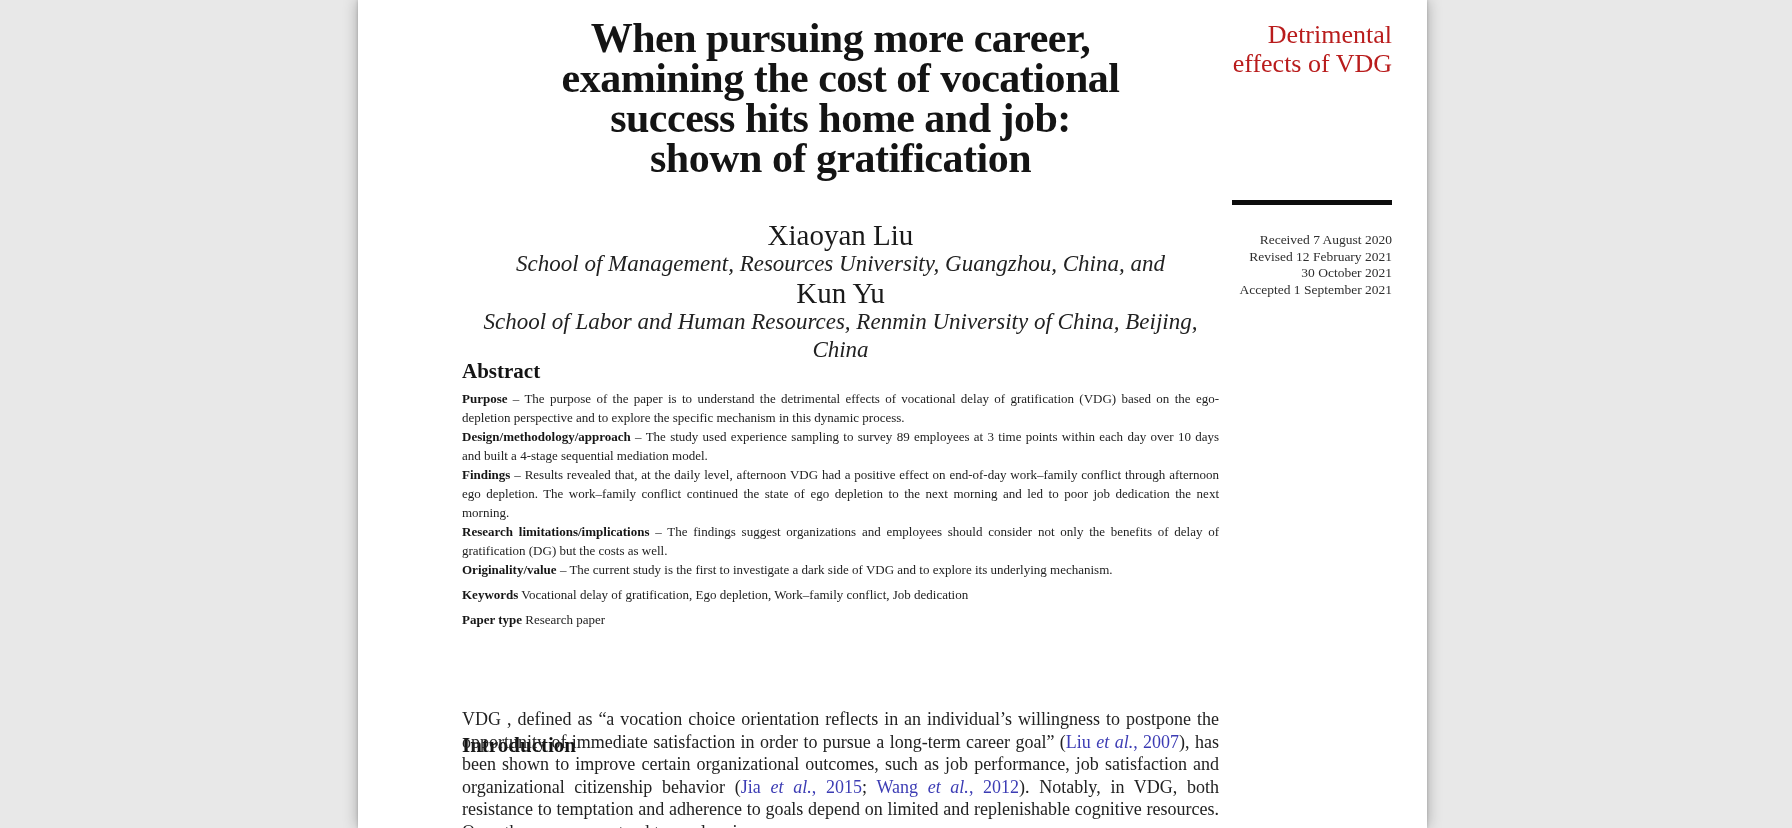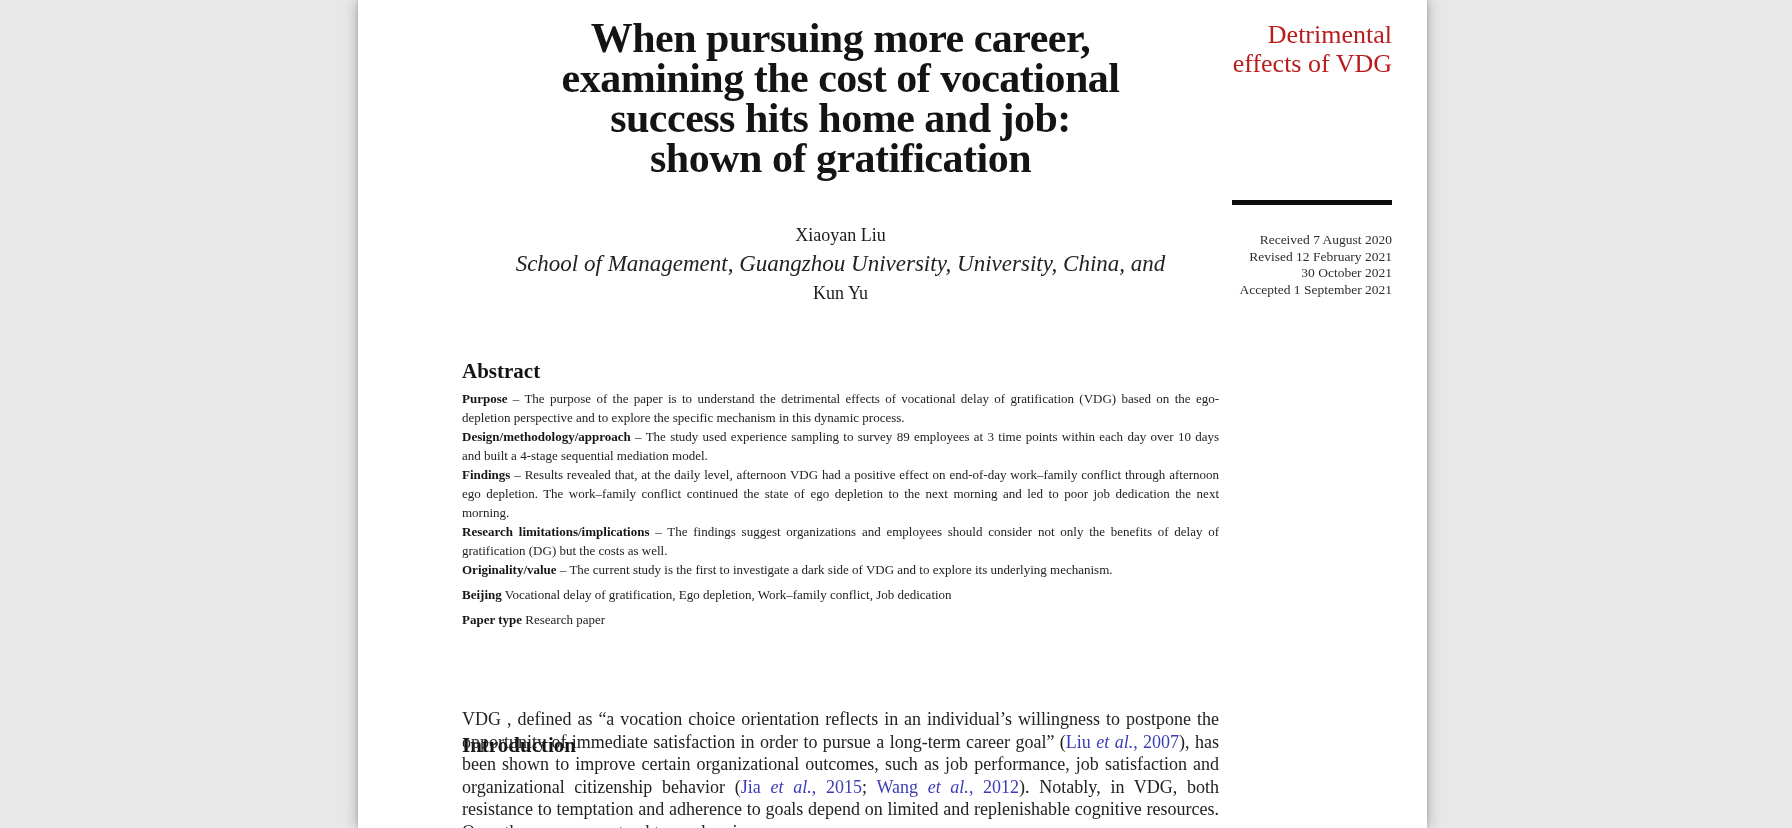--- a/index.html
+++ b/index.html
@@ -39,21 +39,21 @@
     font-weight: bold;
     font-size: 42px;
     line-height: 40px;
     text-align: center;
     letter-spacing: -0.5px;
     color: #141414;
     white-space: nowrap;
   }
   .authors-block { top: 220px; text-align: center; }
   .author-name {
-    font-size: 18px;
+    font-size: 29px;
     line-height: 30px;
     color: #1a1a1a;
   }
   .author-affil {
     font-style: italic;
     font-size: 23px;
     line-height: 28px;
     color: #222;
   }
   .abstract-head { top: 359px; }
@@ -123,35 +123,36 @@
 
     <div class="main-col title-block" style="position:absolute;">
       <div class="title-line">When pursuing more career,</div>
       <div class="title-line">examining the cost of vocational</div>
       <div class="title-line">success hits home and job:</div>
       <div class="title-line">shown of gratification</div>
     </div>
 
     <div class="main-col authors-block" style="position:absolute;">
       <div class="author-name">Xiaoyan Liu</div>
-      <div class="author-affil">School of Management, Guangzhou University, University, China, and</div>
+      <div class="author-affil">School of Management, Resources University, Guangzhou, China, and</div>
       <div class="author-name">Kun Yu</div>
+      <div class="author-affil">School of Labor and Human Resources, Renmin University of China, Beijing, China</div>
     </div>
 
     <div class="main-col abstract-head" style="position:absolute;">
       <p class="section-head">Abstract</p>
     </div>
 
     <div class="main-col abstract-body" style="position:absolute;">
       <p class="abs"><b>Purpose</b><span> – </span><span>The purpose of the paper is to understand the detrimental effects of vocational delay of gratification (VDG) based on the ego-depletion perspective and to explore the specific mechanism in this dynamic process.</span></p>
       <p class="abs"><b>Design/methodology/approach</b><span> – </span><span>The study used experience sampling to survey 89 employees at 3 time points within each day over 10 days and built a 4-stage sequential mediation model.</span></p>
       <p class="abs"><b>Findings</b><span> – </span><span>Results revealed that, at the daily level, afternoon VDG had a positive effect on end-of-day work–family conflict through afternoon ego depletion. The work–family conflict continued the state of ego depletion to the next morning and led to poor job dedication the next morning.</span></p>
       <p class="abs"><b>Research limitations/implications</b><span> – </span><span>The findings suggest organizations and employees should consider not only the benefits of delay of gratification (DG) but the costs as well.</span></p>
       <p class="abs"><b>Originality/value</b><span> – </span><span>The current study is the first to investigate a dark side of VDG and to explore its underlying mechanism.</span></p>
-      <p class="abs kw"><b>Beijing</b><span> </span><span>Vocational delay of gratification, Ego depletion, Work–family conflict, Job dedication</span></p>
+      <p class="abs kw"><b>Keywords</b><span> </span><span>Vocational delay of gratification, Ego depletion, Work–family conflict, Job dedication</span></p>
       <p class="abs kw"><b>Paper type</b><span> </span><span>Research paper</span></p>
     </div>
 
     <div class="main-col intro-head" style="position:absolute;">
       <p class="section-head">Introduction</p>
     </div>
 
     <div class="main-col intro-body" style="position:absolute;">
       <p class="intro-p"><span>VDG , defined as “a vocation choice orientation reflects in an individual’s willingness to postpone the opportunity of immediate satisfaction in order to pursue a long-term career goal” (</span><span class="link">Liu </span><span class="link-italic">et al.</span><span class="link">, 2007</span><span>), has been shown to improve certain organizational outcomes, such as job performance, job satisfaction and organizational citizenship behavior (</span><span class="link">Jia </span><span class="link-italic">et al.</span><span class="link">, 2015</span><span>; </span><span class="link">Wang </span><span class="link-italic">et al.</span><span class="link">, 2012</span><span>). Notably, in VDG, both resistance to temptation and adherence to goals depend on limited and replenishable cognitive resources. Once these resources tend to run low in</span></p>
     </div>

